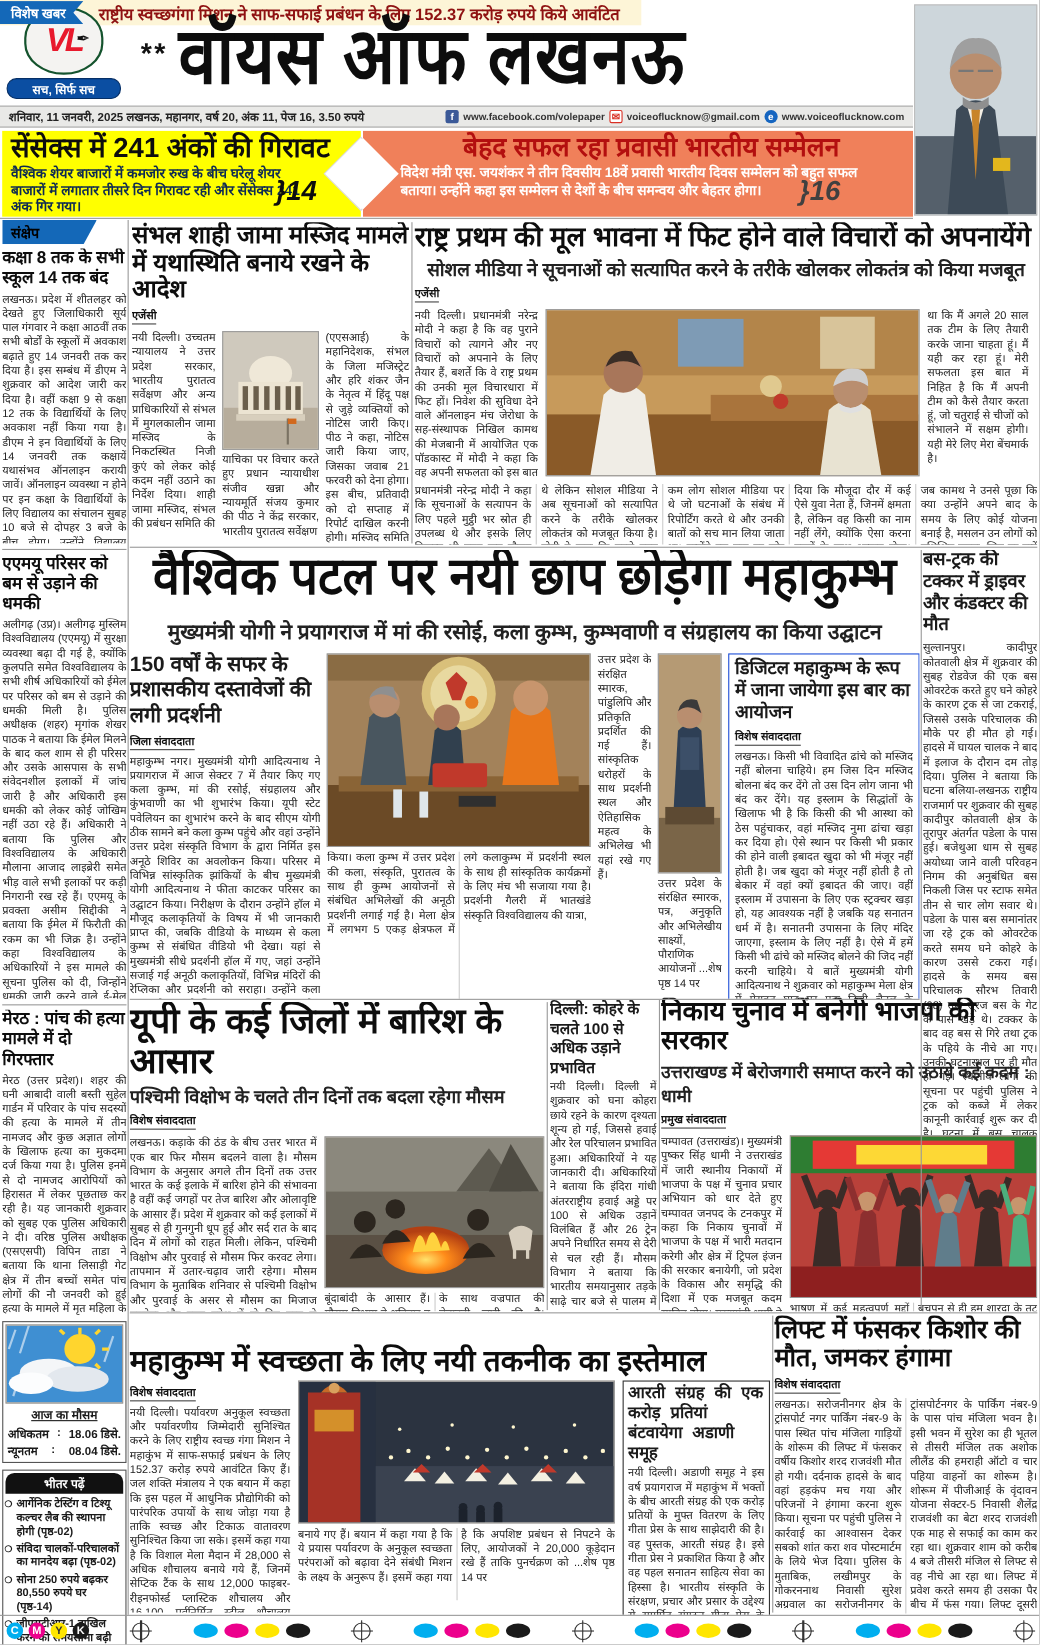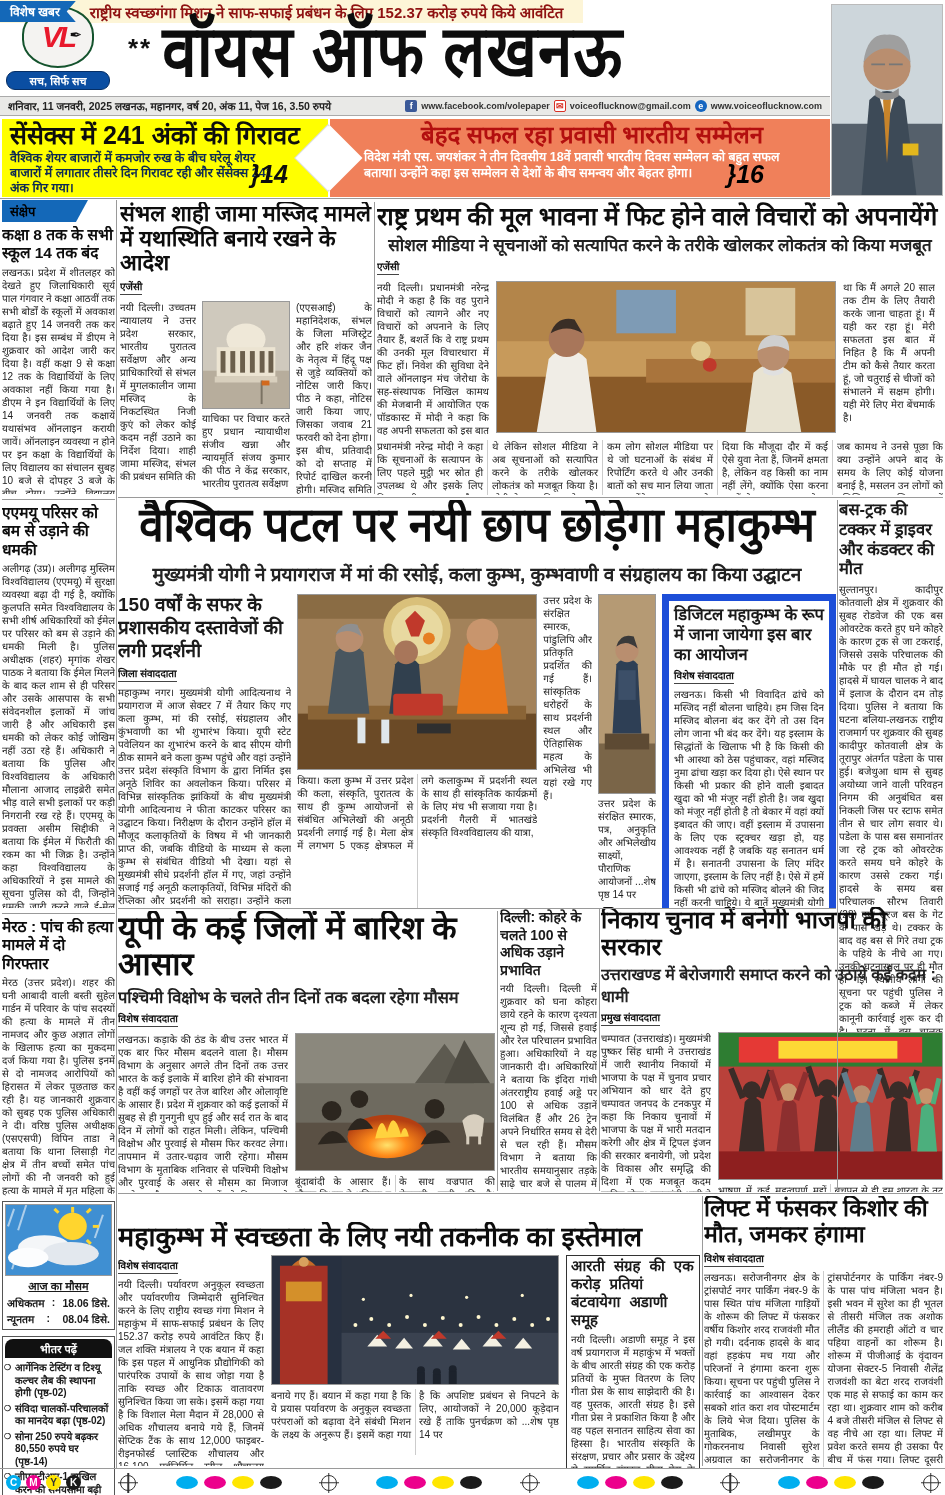--- a/index.html
+++ b/index.html
@@ -33,21 +33,21 @@
   #teaser-sensex h2 { font-size:25px; font-weight:800; color:#0d0d0d; line-height:1.05; }
   #teaser-sensex p { font-size:12.5px; font-weight:700; color:#0d2a52; line-height:1.2; margin-top:3px; width:270px; }
   .diamond { position:absolute; width:46px; height:46px; background:#fff; transform:rotate(45deg); top:16px; }
   #teaser-sensex .diamond { right:-23px; box-shadow:0 0 0 1px #ddd; }
   .pgref { position:absolute; font-size:25px; font-weight:800; font-style:italic; }
   #teaser-sensex .pgref { right:40px; bottom:8px; color:#0d0d0d; }
   #teaser-pravasi { left:330px; top:119px; width:500px; height:78px; background:#f0805a; padding:3px 10px 3px 34px; position:absolute; }
   #teaser-pravasi .diamond { left:-23px; background:#fff; }
   #teaser-pravasi h2 { font-size:24px; font-weight:800; color:#b30f0f; text-align:center; line-height:1.05; }
   #teaser-pravasi p { font-size:12.5px; font-weight:700; color:#fff; line-height:1.25; margin-top:3px; width:420px; }
-  #teaser-pravasi .pgref { right:66px; bottom:8px; color:#000000; }
+  #teaser-pravasi .pgref { right:66px; bottom:8px; color:#404040; }
 
   
   .headline { font-weight:800; color:#0d0d0d; line-height:1.12; }
   .subhead { font-weight:700; color:#222; }
   .byline { font-size:10px; font-weight:700; color:#111; border-bottom:1px solid #444; display:inline-block; padding-bottom:1px; margin:3px 0 4px; }
   .body { font-size:10px; line-height:1.3; text-align:justify; color:#222; overflow:hidden; }
   .cols2 { column-count:2; column-gap:8px; column-rule:1px solid #ccc; }
   .cols5 { column-count:5; column-gap:9px; column-rule:1px solid #ccc; }
   .photo { background:#c9c4ba; border:1px solid #999; overflow:hidden; }
   .photo svg { display:block; width:100%; height:100%; }
@@ -90,21 +90,21 @@
   #kumbh .headline { font-size:44px; text-align:center; transform:scaleY(1.08); }
   #kumbh .subhead { font-size:19px; text-align:center; margin-top:12px; }
   #kumbh .krow { display:flex; gap:6px; margin-top:7px; }
   #kumbh .kA { width:178px; }
   #kumbh .kA h3 { font-size:19px; font-weight:800; line-height:1.2; }
   #kumbh .kB { width:240px; }
   #kumbh .kB .photo { width:240px; height:176px; margin-bottom:4px; }
   #kumbh .kC { width:50px; }
   #kumbh .kD { width:58px; }
   #kumbh .kD .photo { width:58px; height:200px; margin-bottom:3px; }
-  #kumbh .kE { width:178px; border:7px solid #1d4ed8; padding:4px 5px; }
+  #kumbh .kE { width:178px; border:1px solid #1d4ed8; padding:4px 5px; }
   #kumbh .kE h3 { font-size:16.5px; font-weight:800; line-height:1.2; }
 
   
   #bus { left:839px; top:500px; width:104px; height:690px; overflow:hidden; }
   #bus h3 { font-size:16.5px; font-weight:800; line-height:1.2; margin-bottom:4px; }
 
   
   #rain { left:118px; top:911px; width:377px; height:281px; overflow:hidden; }
   #rain .headline { font-size:32px; }
   #rain .subhead { font-size:16.5px; margin-top:2px; }

